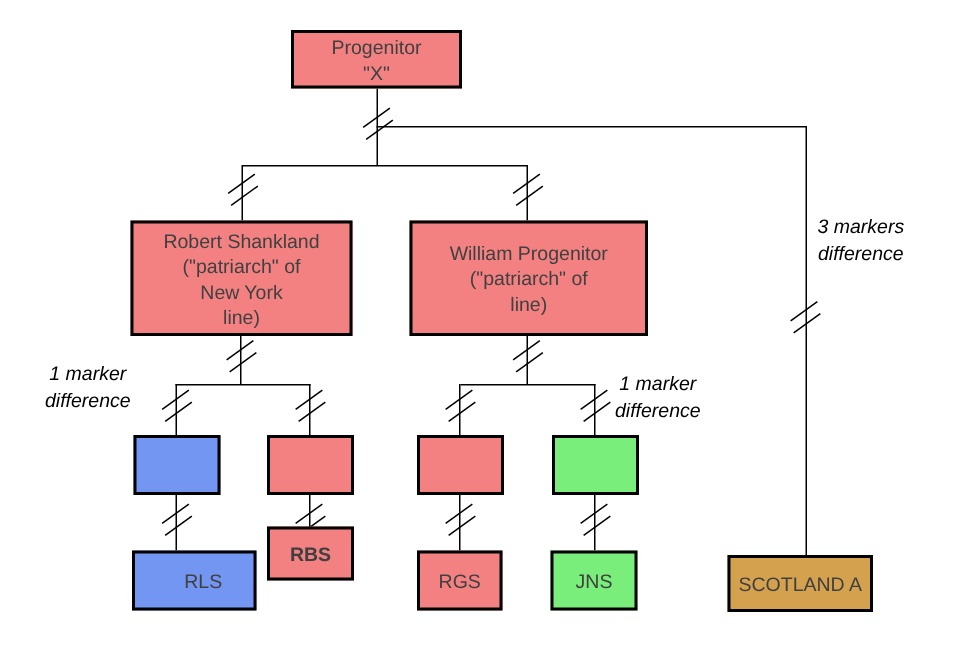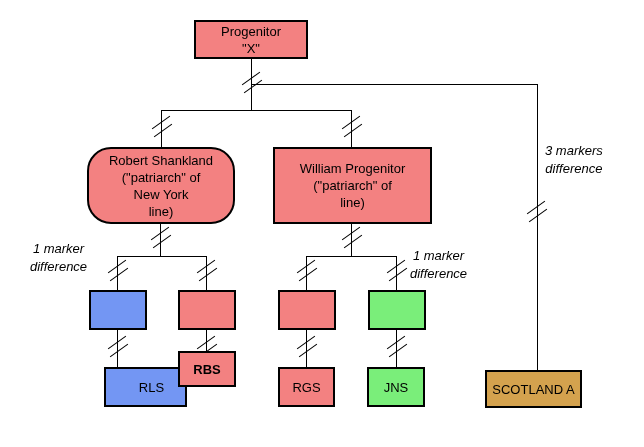--- a/index.html
+++ b/index.html
@@ -15,21 +15,21 @@
     position: absolute;
     box-sizing: border-box;
     border: 2px solid #000;
     display: flex;
     flex-direction: column;
     align-items: center;
     justify-content: center;
     text-align: center;
     font-size: 13px;
     line-height: 17px;
-    color: #000000;
+    color: #404040;
   }
   .fill-red   { background: var(--box-red, #F38181); }
   .fill-blue  { background: var(--box-blue, #7396F3); }
   .fill-green { background: var(--box-green, #7AEE7A); }
   .fill-tan   { background: var(--box-tan, #D4A24E); }
 
   .line { position: absolute; background: var(--line, #000); }
 
   .hash { position: absolute; width: 24px; height: 20px; }
   .hash::before, .hash::after {
@@ -48,27 +48,27 @@
     font-size: 13px;
     font-style: italic;
     line-height: 18px;
     color: #000;
     text-align: center;
     white-space: nowrap;
   }
 
   
   #progenitor { left: 194px; top: 20px;  width: 114px; height: 39px; }
-  #robert     { left: 87px;  top: 147px; width: 148px; height: 77px; border-radius: 24px; }
+  #robert     { left: 87px;  top: 147px; width: 148px; height: 77px; }
   #william    { left: 273px; top: 147px; width: 159px; height: 77px; }
   #mid-blue   { left: 89px;  top: 290px; width: 58px;  height: 40px; }
   #mid-red-1  { left: 178px; top: 290px; width: 58px;  height: 40px; }
   #mid-red-2  { left: 278px; top: 290px; width: 58px;  height: 40px; }
   #mid-green  { left: 368px; top: 290px; width: 58px;  height: 40px; }
-  #rls        { left: 104px;  top: 367px; width: 83px;  height: 40px; padding-left: 12px; }
+  #rls        { left: 88px;  top: 367px; width: 83px;  height: 40px; padding-left: 12px; }
   #rbs        { left: 178px; top: 351px; width: 58px;  height: 36px; font-weight: bold; }
   #rgs        { left: 278px; top: 367px; width: 57px;  height: 40px; }
   #jns        { left: 367px; top: 367px; width: 58px;  height: 40px; }
   #scotland   { left: 485px; top: 370px; width: 97px; height: 38px; }
 
   
   #ann-left     { left: 30px;  top: 240px; }
   #ann-right    { left: 410px; top: 247px; }
   #ann-scotland { left: 545px; top: 142px; }
 </style>

